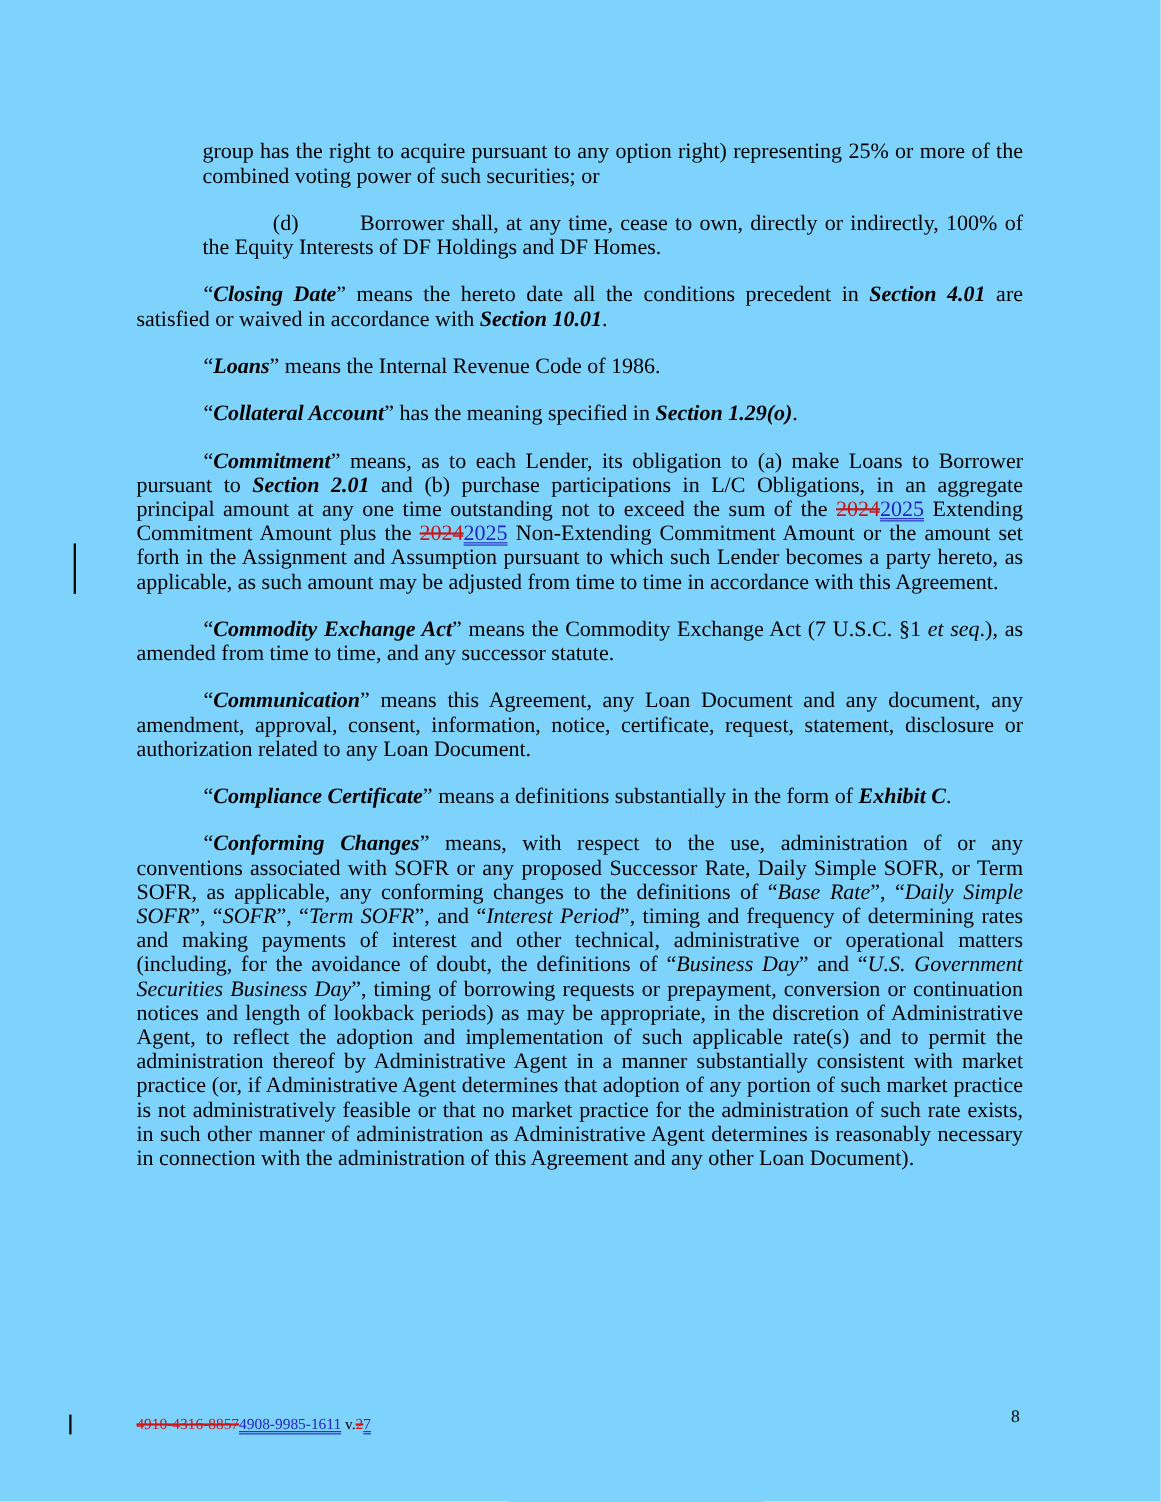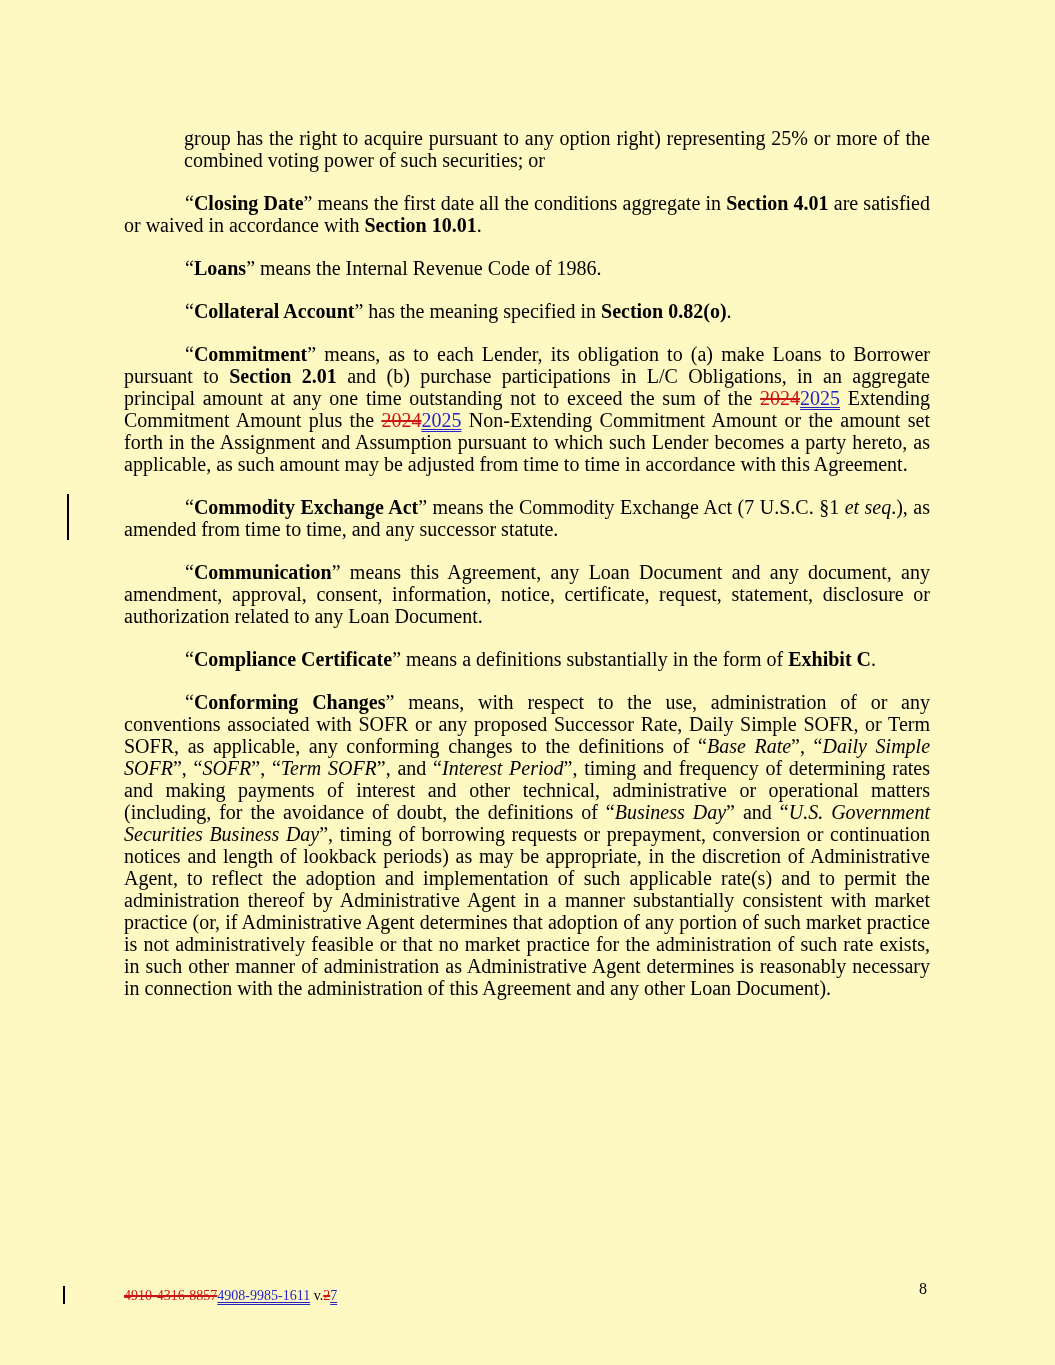--- a/index.html
+++ b/index.html
@@ -13,38 +13,38 @@
     position: relative;
     overflow: hidden;
     font-family: "Liberation Serif", serif;
     color: #000000;
     --del-color: #CC1515;
     --ins-color: #2323C8;
   }
   .page {
     position: absolute;
     inset: 0;
-    background: #fef9c3;
+    background: #7dd3fc;
   }
   .body-text {
     position: absolute;
     left: 124px;
     top: 127px;
     width: 806px;
     font-size: 20px;
     line-height: 22px;
     text-align: justify;
   }
   p.para { margin: 0 0 21px 0; }
   p.sub  { margin-left: 60px; }
   p.sub-item { margin-left: 60px; text-indent: 64px; }
   p.def  { text-indent: 61px; }
   .tab { display: inline-block; width: 56px; }
   .i  { font-style: italic; }
-  .bi { font-weight: bold; }
+  .bi { font-weight: bold; font-style: italic; }
   .del {
     color: var(--del-color);
     text-decoration: line-through;
     text-decoration-thickness: 1.5px;
   }
   .ins {
     color: var(--ins-color);
     text-decoration-line: underline;
     text-decoration-style: double;
     text-decoration-thickness: 1px;
@@ -74,23 +74,24 @@
     line-height: 18px;
   }
 </style>
 </head>
 <body style="--del-color: #CC1515; --ins-color: #2323C8;">
 
 <div class="page">
 
   <div class="body-text">
       <p class="para sub"><span>group has the right to acquire pursuant to any option right) representing 25% or more of the combined voting power of such securities; or</span></p>
-      <p class="para def"><span>“</span><span class="bi">Closing Date</span><span>” means the first date all the conditions aggregate in </span><span class="bi">Section 4.01</span><span> are satisfied or waived in accordance with </span><span class="bi">Section 10.01</span><span>.</span></p>
+      <p class="para sub-item"><span>(d)</span><span class="tab"></span><span>Borrower shall, at any time, cease to own, directly or indirectly, 100% of the Equity Interests of DF Holdings and DF Homes.</span></p>
+      <p class="para def"><span>“</span><span class="bi">Closing Date</span><span>” means the hereto date all the conditions precedent in </span><span class="bi">Section 4.01</span><span> are satisfied or waived in accordance with </span><span class="bi">Section 10.01</span><span>.</span></p>
       <p class="para def"><span>“</span><span class="bi">Loans</span><span>” means the Internal Revenue Code of 1986.</span></p>
-      <p class="para def"><span>“</span><span class="bi">Collateral Account</span><span>” has the meaning specified in </span><span class="bi">Section 0.82(o)</span><span>.</span></p>
+      <p class="para def"><span>“</span><span class="bi">Collateral Account</span><span>” has the meaning specified in </span><span class="bi">Section 1.29(o)</span><span>.</span></p>
       <p class="para def"><span>“</span><span class="bi">Commitment</span><span>” means, as to each Lender, its obligation to (a) make Loans to Borrower pursuant to </span><span class="bi">Section 2.01</span><span> and (b) purchase participations in L/C Obligations, in an aggregate principal amount at any one time outstanding not to exceed the sum of the </span><span class="del">2024</span><span class="ins">2025</span><span> Extending Commitment Amount plus the </span><span class="del">2024</span><span class="ins">2025</span><span> Non-Extending Commitment Amount or the amount set forth in the Assignment and Assumption pursuant to which such Lender becomes a party hereto, as applicable, as such amount may be adjusted from time to time in accordance with this Agreement.</span></p>
       <p class="para def"><span>“</span><span class="bi">Commodity Exchange Act</span><span>” means the Commodity Exchange Act (7 U.S.C. §1 </span><span class="i">et seq</span><span>.), as amended from time to time, and any successor statute.</span></p>
       <p class="para def"><span>“</span><span class="bi">Communication</span><span>” means this Agreement, any Loan Document and any document, any amendment, approval, consent, information, notice, certificate, request, statement, disclosure or authorization related to any Loan Document.</span></p>
       <p class="para def"><span>“</span><span class="bi">Compliance Certificate</span><span>” means a definitions substantially in the form of </span><span class="bi">Exhibit C</span><span>.</span></p>
       <p class="para def"><span>“</span><span class="bi">Conforming Changes</span><span>” means, with respect to the use, administration of or any conventions associated with SOFR or any proposed Successor Rate, Daily Simple SOFR, or Term SOFR, as applicable, any conforming changes to the definitions of “</span><span class="i">Base Rate</span><span>”, “</span><span class="i">Daily Simple SOFR</span><span>”, “</span><span class="i">SOFR</span><span>”, “</span><span class="i">Term SOFR</span><span>”, and “</span><span class="i">Interest Period</span><span>”, timing and frequency of determining rates and making payments of interest and other technical, administrative or operational matters (including, for the avoidance of doubt, the definitions of “</span><span class="i">Business Day</span><span>” and “</span><span class="i">U.S. Government Securities Business Day</span><span>”, timing of borrowing requests or prepayment, conversion or continuation notices and length of lookback periods) as may be appropriate, in the discretion of Administrative Agent, to reflect the adoption and implementation of such applicable rate(s) and to permit the administration thereof by Administrative Agent in a manner substantially consistent with market practice (or, if Administrative Agent determines that adoption of any portion of such market practice is not administratively feasible or that no market practice for the administration of such rate exists, in such other manner of administration as Administrative Agent determines is reasonably necessary in connection with the administration of this Agreement and any other Loan Document).</span></p>
     </div>
 
   <div class="change-bar" id="change-bar-commitment" style="top: 494px; height: 46px;"></div>
   <div class="change-bar" id="change-bar-footer"></div>
 

